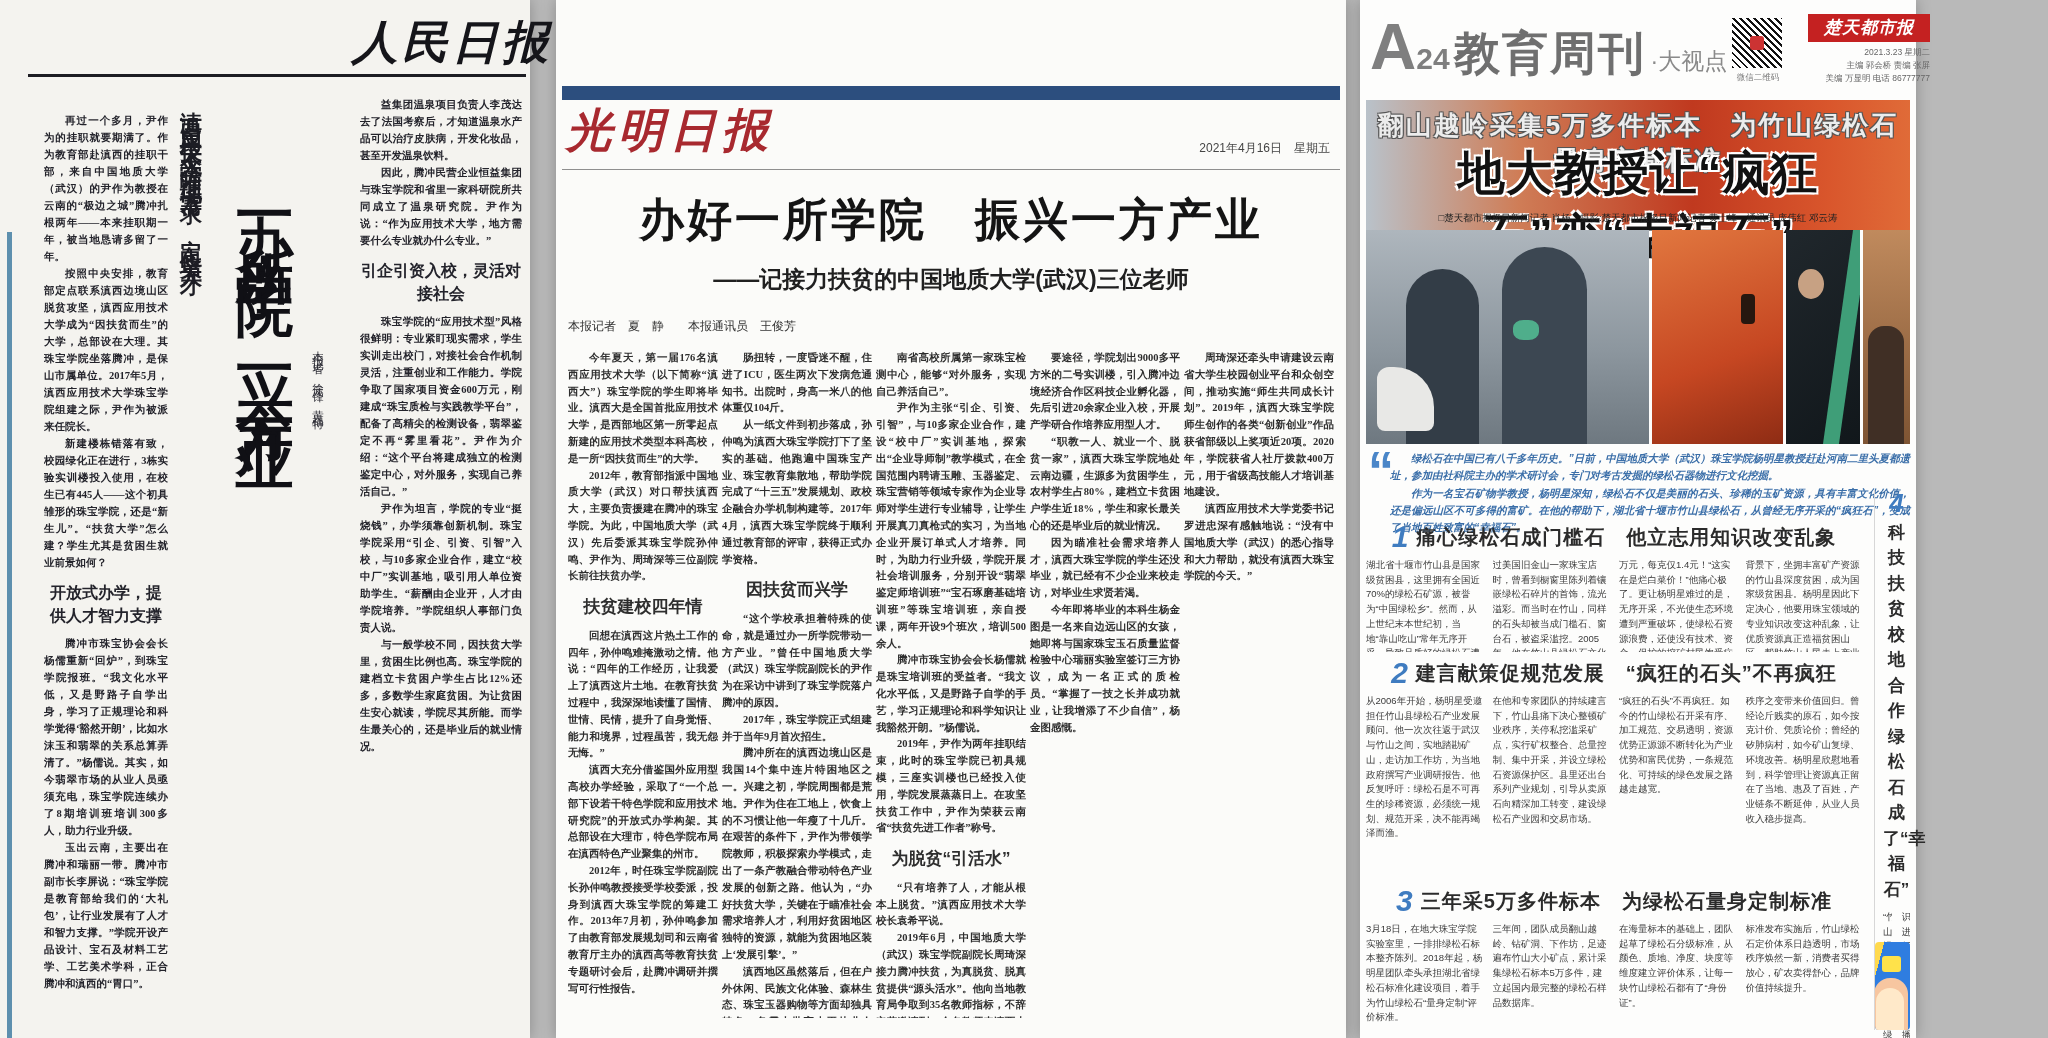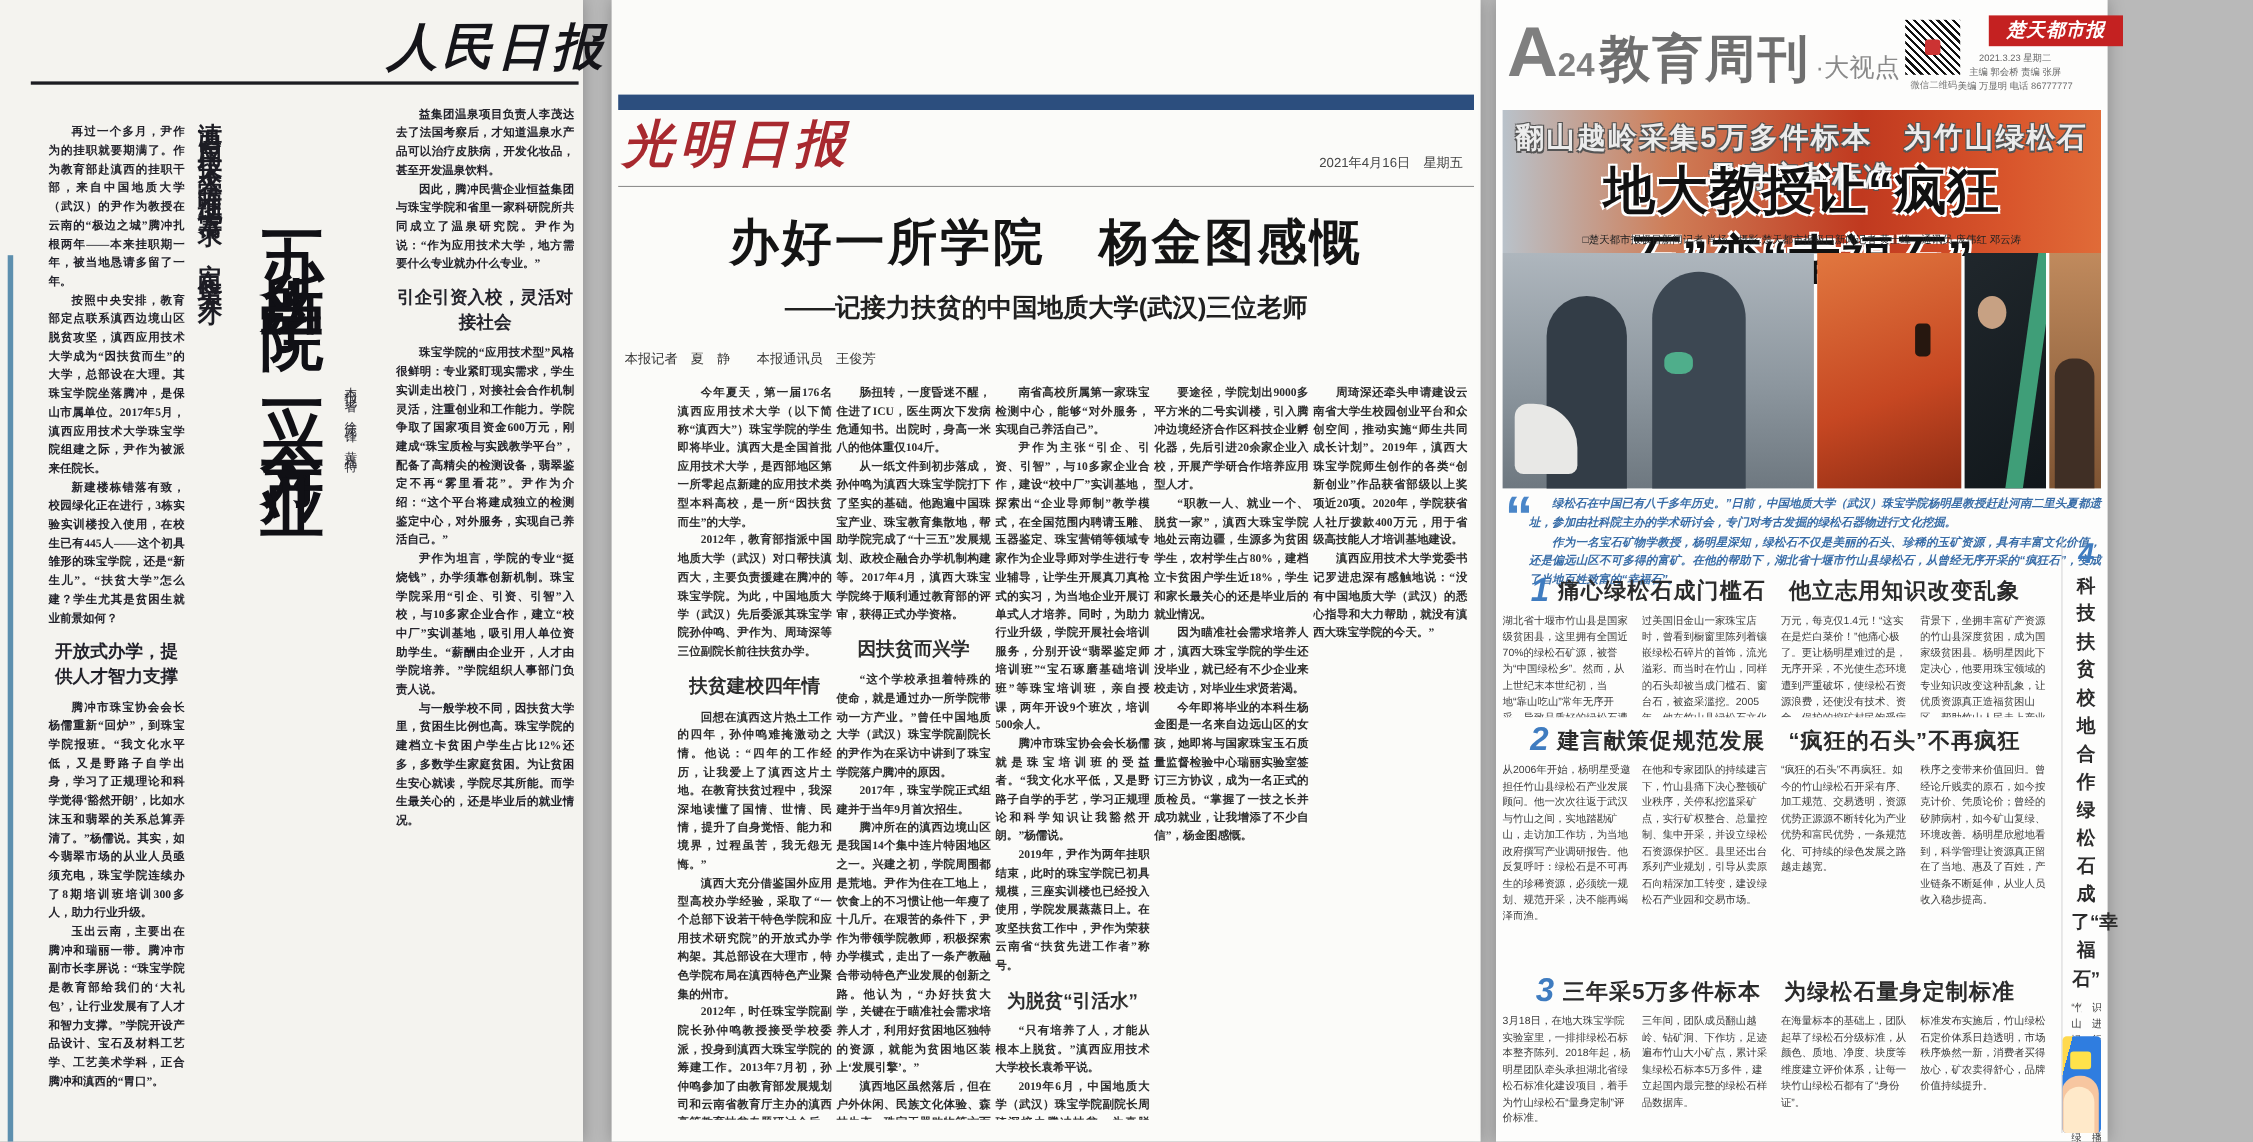--- a/index.html
+++ b/index.html
@@ -33,41 +33,41 @@
            letter-spacing:6px;color:#a8292f;}
   .gm-date{position:absolute;right:16px;top:140px;font-size:12px;color:#454545;
            font-family:"Liberation Sans",sans-serif;}
   .gm-rule{position:absolute;left:6px;right:6px;top:169px;height:1px;background:#8f8f8f;}
   .gm-headline{position:absolute;left:0;right:0;top:190px;text-align:center;font-size:45px;
                font-weight:900;letter-spacing:3px;color:#141414;
                font-family:"Liberation Sans",sans-serif;}
   .gm-dek{position:absolute;left:0;right:0;top:264px;text-align:center;font-size:23px;
           font-weight:700;color:#202020;font-family:"Liberation Sans",sans-serif;}
   .gm-byline{position:absolute;left:12px;top:318px;font-size:12px;color:#333;}
-  .gm-body{position:absolute;left:12px;right:12px;top:350px;bottom:20px;display:flex;gap:4px;margin-left:48px;}
+  .gm-body{position:absolute;left:12px;right:12px;top:350px;bottom:20px;display:flex;gap:4px;}
   .gm-col{flex:1;font-size:10.5px;line-height:1.6;overflow:hidden;}
   .gm-col .colhead{font-size:17px;}
   
   #page-chutian{left:1360px;width:556px;background:#fdfdfc;color:#3a3a3a;
                 font-family:"Liberation Sans","DejaVu Sans",sans-serif;}
   .ct-edition{position:absolute;left:10px;top:10px;color:#7f7f7f;white-space:nowrap;}
   .ct-edition .A{font-size:64px;font-weight:700;}
   .ct-edition .num{font-size:30px;font-weight:700;}
   .ct-edition .sect{font-size:46px;font-weight:800;color:#6f6f6f;letter-spacing:2px;}
   .ct-edition .subsect{font-size:23px;color:#8a8a8a;}
   .ct-qr{position:absolute;left:372px;top:18px;width:50px;height:50px;
          background:repeating-linear-gradient(45deg,#111 0 2px,#fff 2px 5px);}
   .ct-qr::after{content:"";position:absolute;left:18px;top:18px;width:14px;height:14px;
                 background:#c33;border-radius:3px;}
   .ct-qr-label{position:absolute;left:362px;top:72px;width:72px;font-size:8.5px;color:#777;text-align:center;}
   .ct-paperbox{position:absolute;left:448px;top:14px;width:122px;height:28px;background:#c42121;
                color:#fff;font-size:17px;font-weight:700;font-style:italic;text-align:center;
                line-height:28px;letter-spacing:1px;}
-  .ct-info{position:absolute;left:387px;top:46px;width:170px;font-size:8.5px;color:#666;
-           text-align:center;line-height:1.5;}
+  .ct-info{position:absolute;left:400px;top:46px;width:170px;font-size:8.5px;color:#666;
+           text-align:right;line-height:1.5;}
   .ct-banner{position:absolute;left:6px;right:6px;top:100px;height:130px;
              background:linear-gradient(90deg,#b9c2ca 0%,#cf7d57 28%,#c0391f 60%,#d9562c 85%,#e06b38 100%);}
   .ct-kicker{position:absolute;left:0;right:0;top:8px;text-align:center;font-size:26px;font-weight:700;
              color:#ececec;letter-spacing:2px;
              text-shadow:1px 1px 0 #555,-1px -1px 0 #555,1px -1px 0 #555,-1px 1px 0 #555;}
   .ct-headline{position:absolute;left:0;right:0;top:42px;text-align:center;font-size:47px;
                font-weight:900;color:#111;letter-spacing:1px;
                text-shadow:2px 2px 0 #fff,-2px -2px 0 #fff,2px -2px 0 #fff,-2px 2px 0 #fff;}
   .ct-credit{position:absolute;left:0;right:0;bottom:5px;text-align:center;font-size:9.5px;color:#222;}
   .ct-photos{position:absolute;left:6px;right:6px;top:230px;height:214px;display:flex;gap:3px;}
@@ -136,21 +136,21 @@
         <p class="para">尹作为坦言，学院的专业“挺烧钱”，办学须靠创新机制。珠宝学院采用“引企、引资、引智”入校，与10多家企业合作，建立“校中厂”实训基地，吸引用人单位资助学生。“薪酬由企业开，人才由学院培养。”学院组织人事部门负责人说。</p>
         <p class="para">与一般学校不同，因扶贫大学里，贫困生比例也高。珠宝学院的建档立卡贫困户学生占比12%还多，多数学生家庭贫困。为让贫困生安心就读，学院尽其所能。而学生最关心的，还是毕业后的就业情况。</p>
       </div>
   </div>
 
   <div class="page" id="page-guangming">
     <div class="gm-bluebar"></div>
     <div class="gm-mast">光明日报</div>
     <div class="gm-date">2021年4月16日　星期五</div>
     <div class="gm-rule"></div>
-    <div class="gm-headline">办好一所学院　杨金图感慨</div>
+    <div class="gm-headline">办好一所学院　振兴一方产业</div>
     <div class="gm-dek">——记接力扶贫的中国地质大学(武汉)三位老师</div>
     <div class="gm-byline">本报记者　夏　静　　本报通讯员　王俊芳</div>
     <div class="gm-body">
       <div class="gm-col">
           <p class="para">今年夏天，第一届176名滇西应用技术大学（以下简称“滇西大”）珠宝学院的学生即将毕业。滇西大是全国首批应用技术大学，是西部地区第一所零起点新建的应用技术类型本科高校，是一所“因扶贫而生”的大学。</p>
           <p class="para">2012年，教育部指派中国地质大学（武汉）对口帮扶滇西大，主要负责援建在腾冲的珠宝学院。为此，中国地质大学（武汉）先后委派其珠宝学院孙仲鸣、尹作为、周琦深等三位副院长前往扶贫办学。</p>
           <h4 class="colhead">扶贫建校四年情</h4>
           <p class="para">回想在滇西这片热土工作的四年，孙仲鸣难掩激动之情。他说：“四年的工作经历，让我爱上了滇西这片土地。在教育扶贫过程中，我深深地读懂了国情、世情、民情，提升了自身觉悟、能力和境界，过程虽苦，我无怨无悔。”</p>
           <p class="para">滇西大充分借鉴国外应用型高校办学经验，采取了“一个总部下设若干特色学院和应用技术研究院”的开放式办学构架。其总部设在大理市，特色学院布局在滇西特色产业聚集的州市。</p>
           <p class="para">2012年，时任珠宝学院副院长孙仲鸣教授接受学校委派，投身到滇西大珠宝学院的筹建工作。2013年7月初，孙仲鸣参加了由教育部发展规划司和云南省教育厅主办的滇西高等教育扶贫专题研讨会后，赴腾冲调研并撰写可行性报告。</p>

